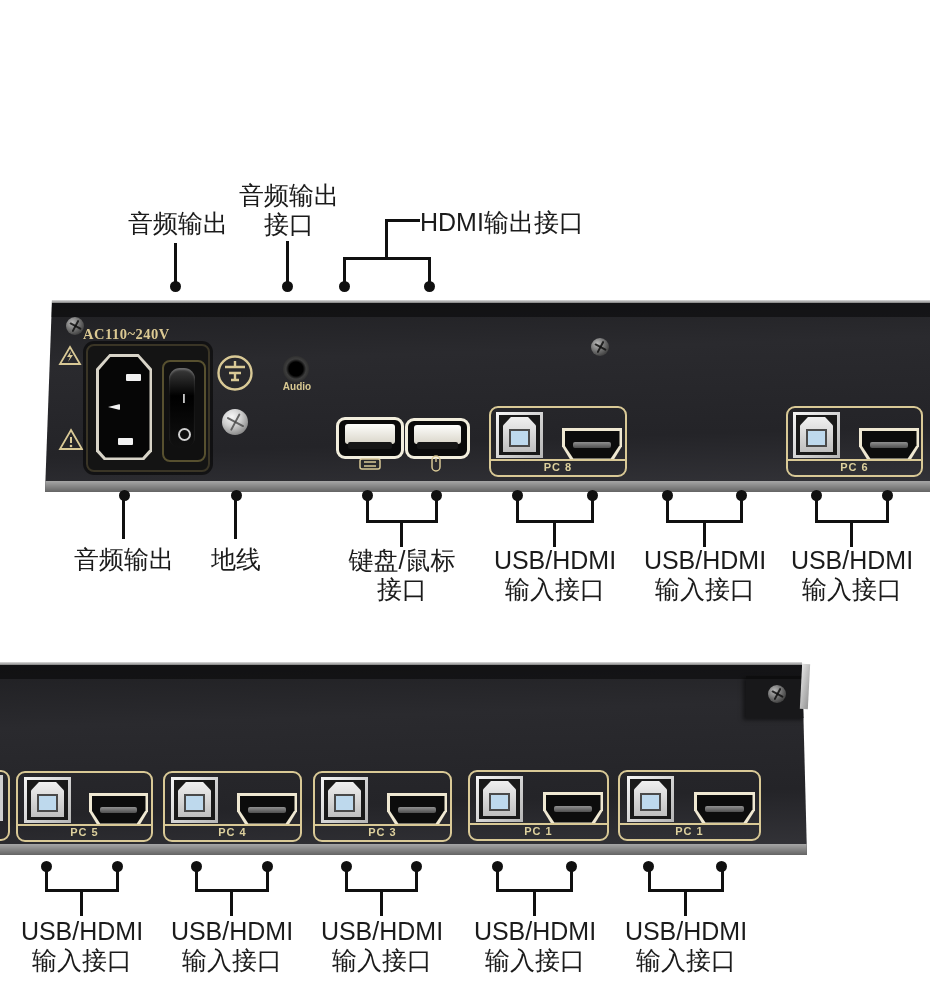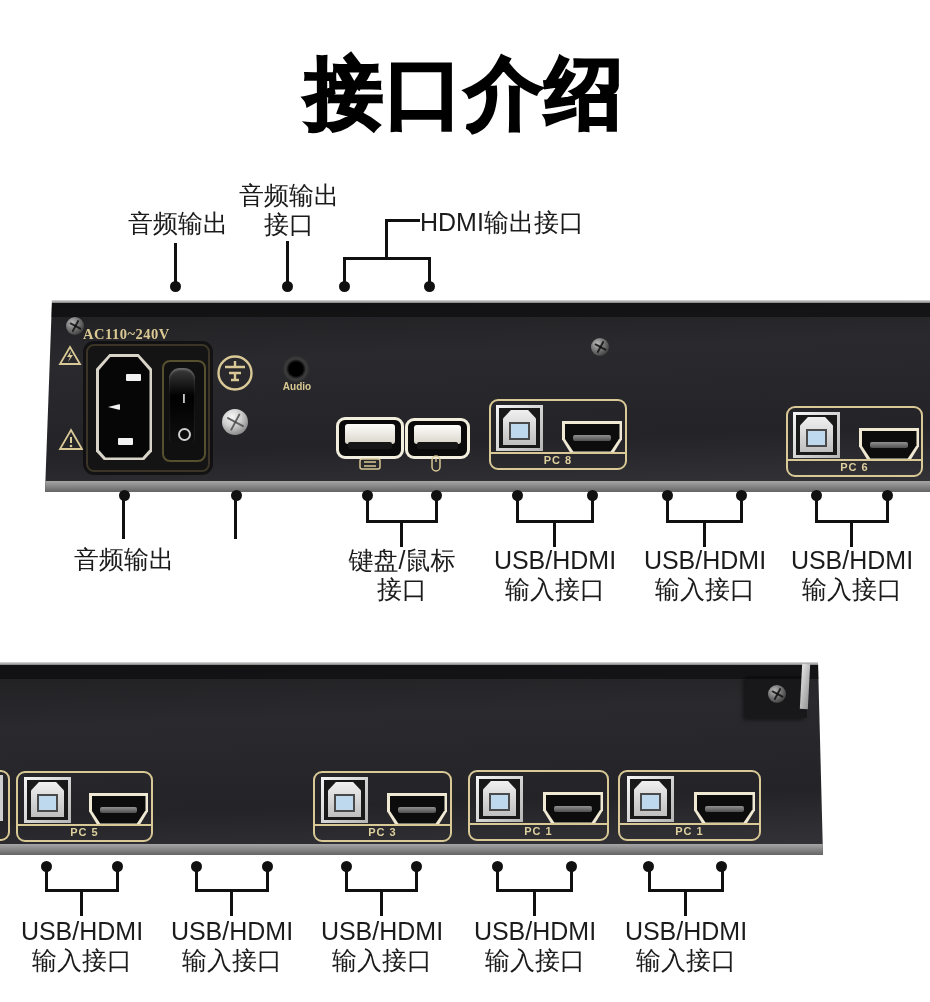--- a/index.html
+++ b/index.html
@@ -55,21 +55,20 @@
   .jack{position:absolute;width:26px;height:26px;border-radius:50%;background:radial-gradient(circle,#000 38%,#3d3d3d 55%,#181818 100%);}
   .goldtxt{position:absolute;color:#d9c992;font-weight:bold;text-align:center;}
   .ear{position:absolute;background:#18181a;box-shadow:-3px 2px 4px rgba(0,0,0,.5);}
   .sliver{position:absolute;background:linear-gradient(100deg,#e3e3e3,#969696);transform:rotate(3deg);}
 </style>
 </head>
 <body>
 
 <div class="stage">
 
-  <div class="title">接口介绍</div>
 
   <div class="lbl" style="left:123px;top:209px;width:110px;">
     <div>音频输出</div>
   </div>
   <div class="vl" style="left:174px;top:243px;height:40px;"></div>
   <div class="dot" style="left:170px;top:281px;"></div>
 
   <div class="lbl" style="left:234px;top:181px;width:110px;">
     <div>音频输出</div>
     <div>接口</div>
@@ -137,21 +136,21 @@
     </div>
     <svg style="position:absolute;left:314px;top:158px;" width="22" height="12" viewBox="0 0 22 12">
       <rect x="1" y="1" width="20" height="10" rx="2" fill="none" stroke="#d9c996" stroke-width="1.5"></rect>
       <path d="M5 4 H17 M5 8 H17" stroke="#d9c996" stroke-width="1.4"></path>
     </svg>
     <svg style="position:absolute;left:386px;top:155px;" width="10" height="17" viewBox="0 0 10 17">
       <rect x="1" y="1" width="8" height="15" rx="4" fill="none" stroke="#d9c996" stroke-width="1.5"></rect>
       <path d="M5 3 V7" stroke="#d9c996" stroke-width="1.4"></path>
     </svg>
 
-    <div class="pc-group" style="left:444px;top:99px;width:134px;height:67px;">
+    <div class="pc-group" style="left:444px;top:106px;width:134px;height:67px;">
       <div class="usbb" style="left:5px;top:4px;">
         <div class="bfrm"></div>
           <div class="bshape"></div>
           <div class="bcore"></div>
       </div>
       <div class="hdmi" style="left:71px;top:20px;width:60px;height:33px;">
         <div class="in"></div>
           <div class="slot"></div>
       </div>
       <div class="pc-strip">PC 8</div>
@@ -173,20 +172,23 @@
   </div>
 
   <div class="dot" style="left:119px;top:490px;"></div>
   <div class="vl" style="left:122px;top:496px;height:43px;"></div>
   <div class="lbl" style="left:59px;top:545px;width:130px;">
     <div>音频输出</div>
   </div>
 
   <div class="dot" style="left:231px;top:490px;"></div>
   <div class="vl" style="left:234px;top:496px;height:43px;"></div>
+  <div class="lbl" style="left:171px;top:545px;width:130px;">
+    <div>地线</div>
+  </div>
 
   <div class="dot" style="left:362px;top:490px;"></div>
   <div class="dot" style="left:431px;top:490px;"></div>
   <div class="vl" style="left:366px;top:496px;height:27px;"></div>
   <div class="vl" style="left:435px;top:496px;height:27px;"></div>
   <div class="hl" style="left:366px;top:520px;width:72px;"></div>
   <div class="vl" style="left:400px;top:520px;height:27px;"></div>
   <div class="lbl" style="left:337px;top:546px;width:130px;">
     <div>键盘/鼠标</div>
     <div>接口</div>
@@ -218,37 +220,49 @@
   <div class="dot" style="left:882px;top:490px;"></div>
   <div class="vl" style="left:815px;top:496px;height:27px;"></div>
   <div class="vl" style="left:886px;top:496px;height:27px;"></div>
   <div class="hl" style="left:815px;top:520px;width:74px;"></div>
   <div class="vl" style="left:850px;top:520px;height:27px;"></div>
   <div class="lbl" style="left:787px;top:546px;width:130px;">
     <div>USB/HDMI</div>
     <div>输入接口</div>
   </div>
 
-  <div class="panel" style="left:0;top:662px;width:807px;height:193px;clip-path:polygon(0 0,calc(100% - 5px) 0,100% 100%,0 100%);padding-left:16px;">
+  <div class="panel" style="left:0;top:662px;width:807px;height:193px;clip-path:polygon(0 0,calc(100% - 5px) 0,100% 100%,0 100%);">
     <div class="ear" style="left:746px;top:14px;width:61px;height:42px;"></div>
     <div class="screw" style="left:768px;top:23px;width:18px;height:18px;"></div>
     <div class="pc-group" style="left:-128px;top:108px;width:134px;height:67px;"></div>
     <div style="position:absolute;left:0;top:113px;width:3px;height:46px;background:#cfcfcf;"></div>
 
     <div class="pc-group" style="left:16px;top:109px;width:133px;height:67px;">
       <div class="usbb" style="left:6px;top:4px;">
         <div class="bfrm"></div>
           <div class="bshape"></div>
           <div class="bcore"></div>
       </div>
       <div class="hdmi" style="left:71px;top:20px;width:59px;height:33px;">
         <div class="in"></div>
           <div class="slot"></div>
       </div>
       <div class="pc-strip">PC 5</div>
+    </div>
+    <div class="pc-group" style="left:163px;top:109px;width:135px;height:67px;">
+      <div class="usbb" style="left:6px;top:4px;">
+        <div class="bfrm"></div>
+          <div class="bshape"></div>
+          <div class="bcore"></div>
+      </div>
+      <div class="hdmi" style="left:72px;top:20px;width:60px;height:33px;">
+        <div class="in"></div>
+          <div class="slot"></div>
+      </div>
+      <div class="pc-strip">PC 4</div>
     </div>
     <div class="pc-group" style="left:313px;top:109px;width:135px;height:67px;">
       <div class="usbb" style="left:6px;top:4px;">
         <div class="bfrm"></div>
           <div class="bshape"></div>
           <div class="bcore"></div>
       </div>
       <div class="hdmi" style="left:72px;top:20px;width:60px;height:33px;">
         <div class="in"></div>
           <div class="slot"></div>

